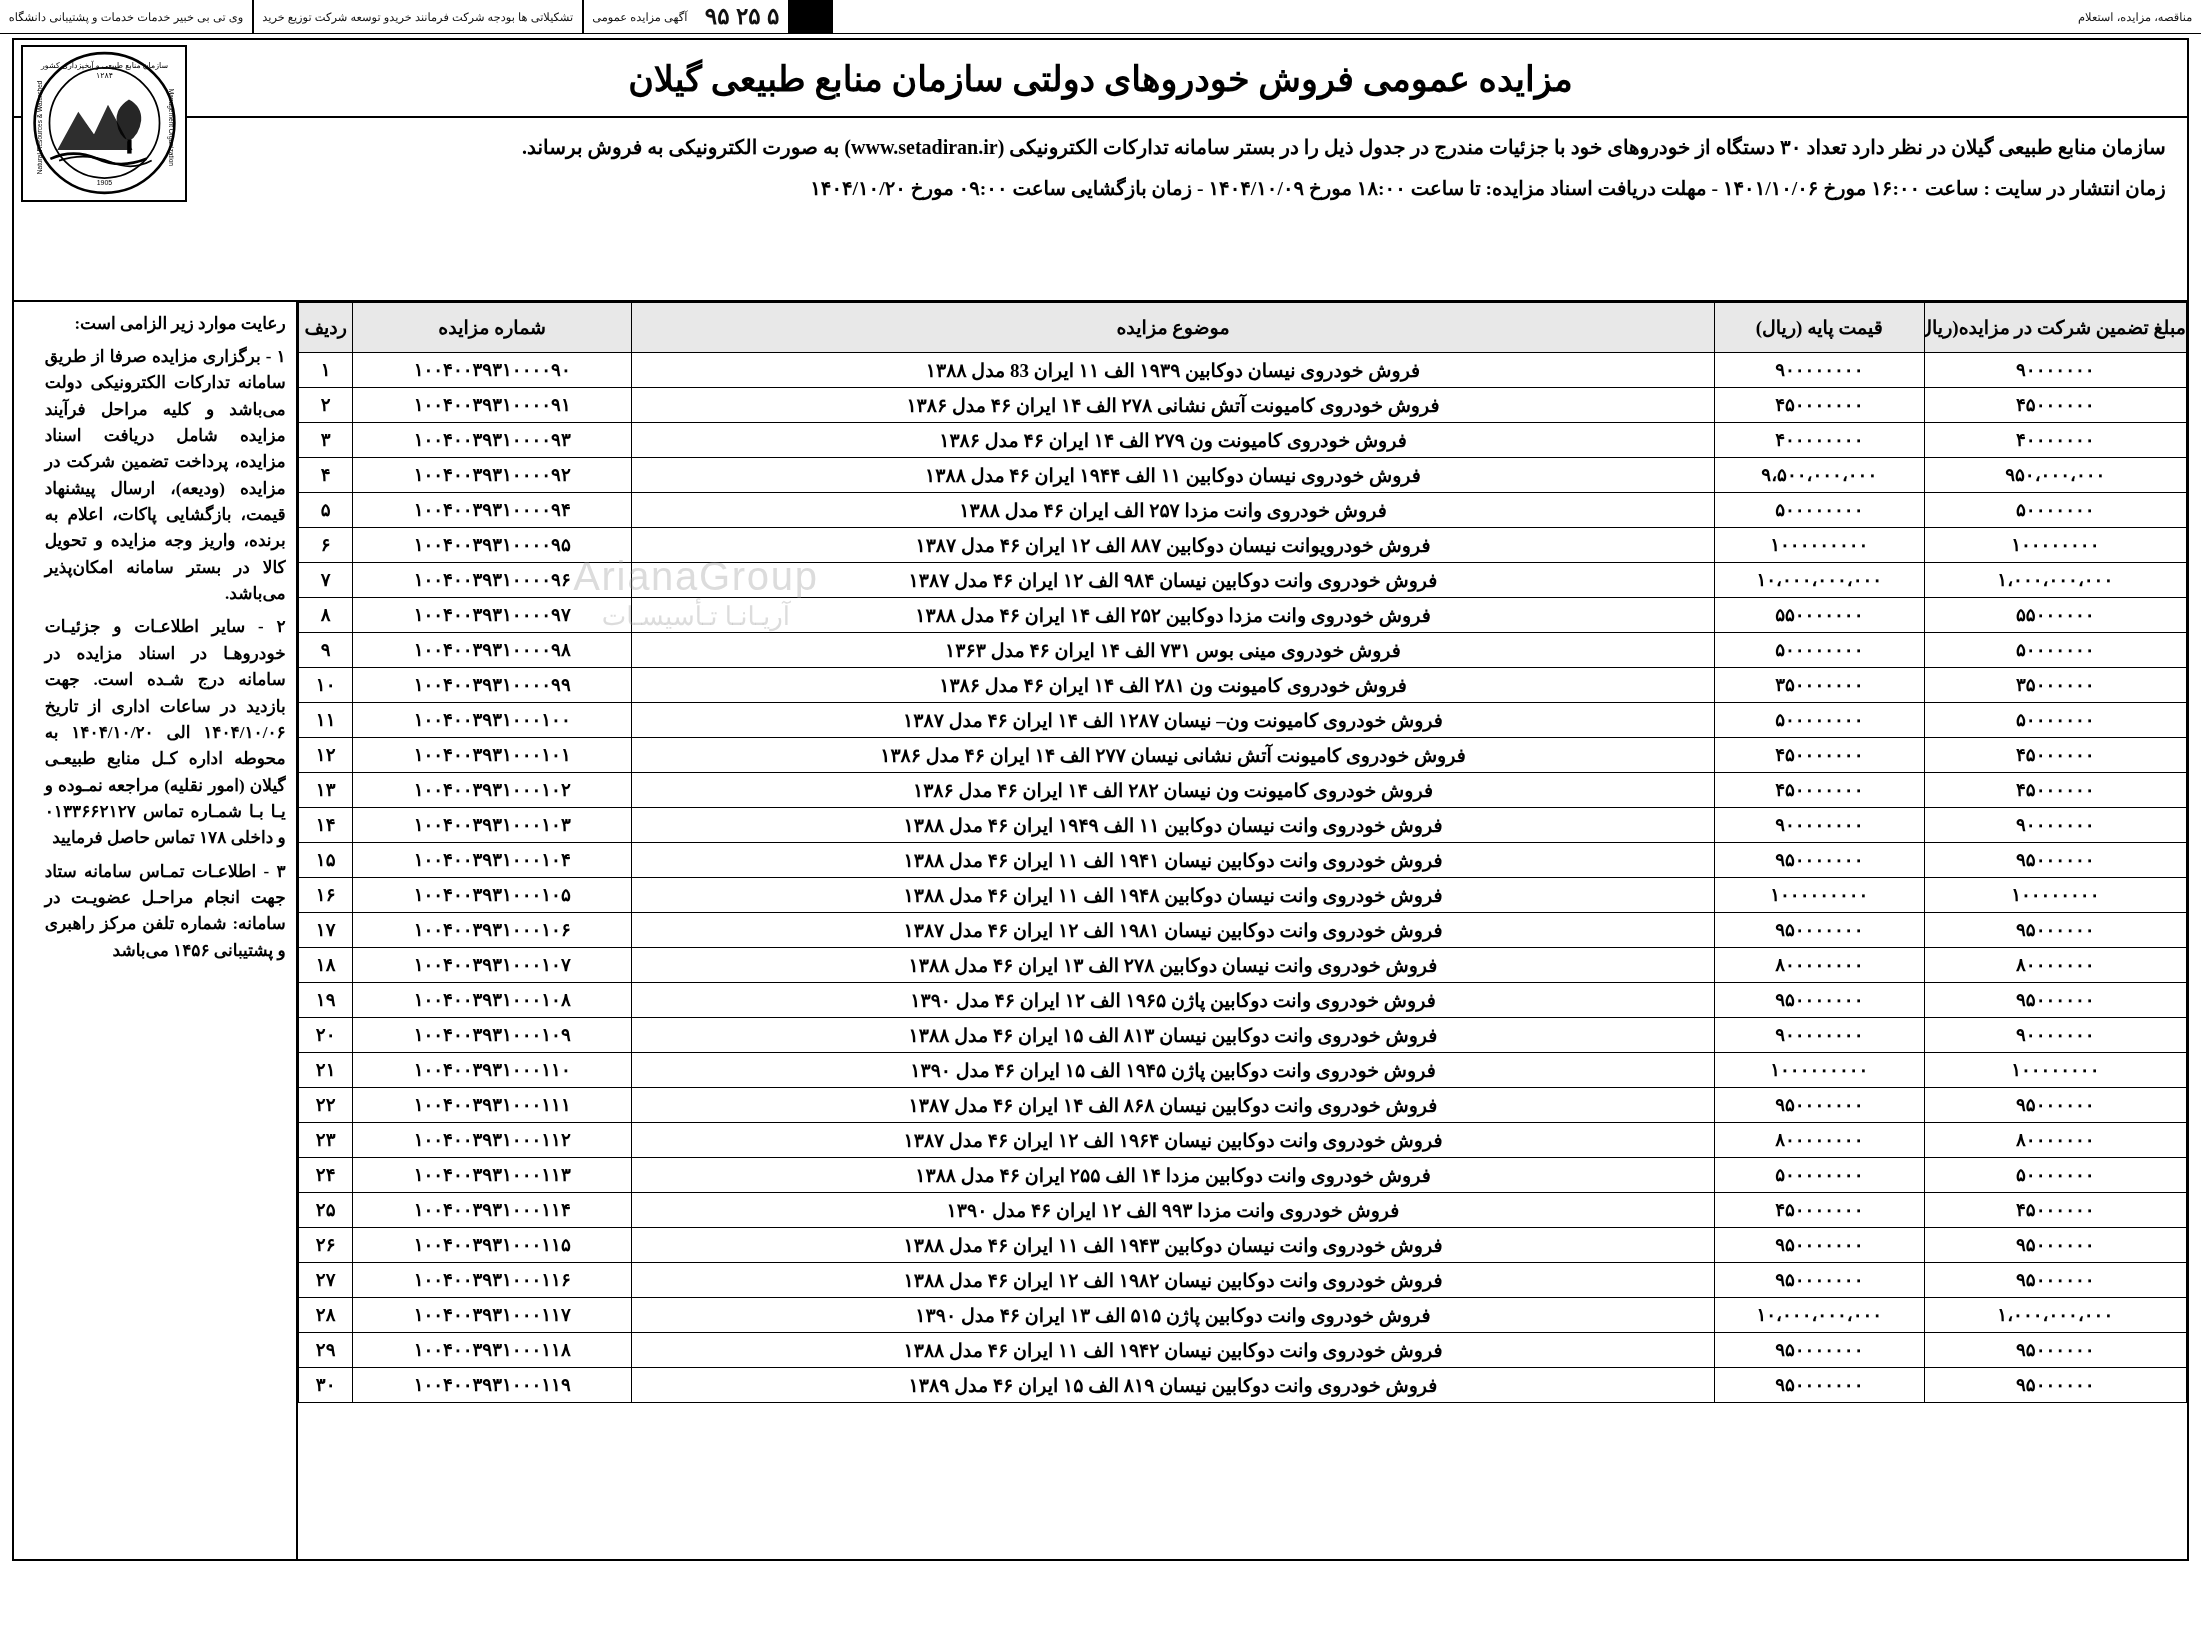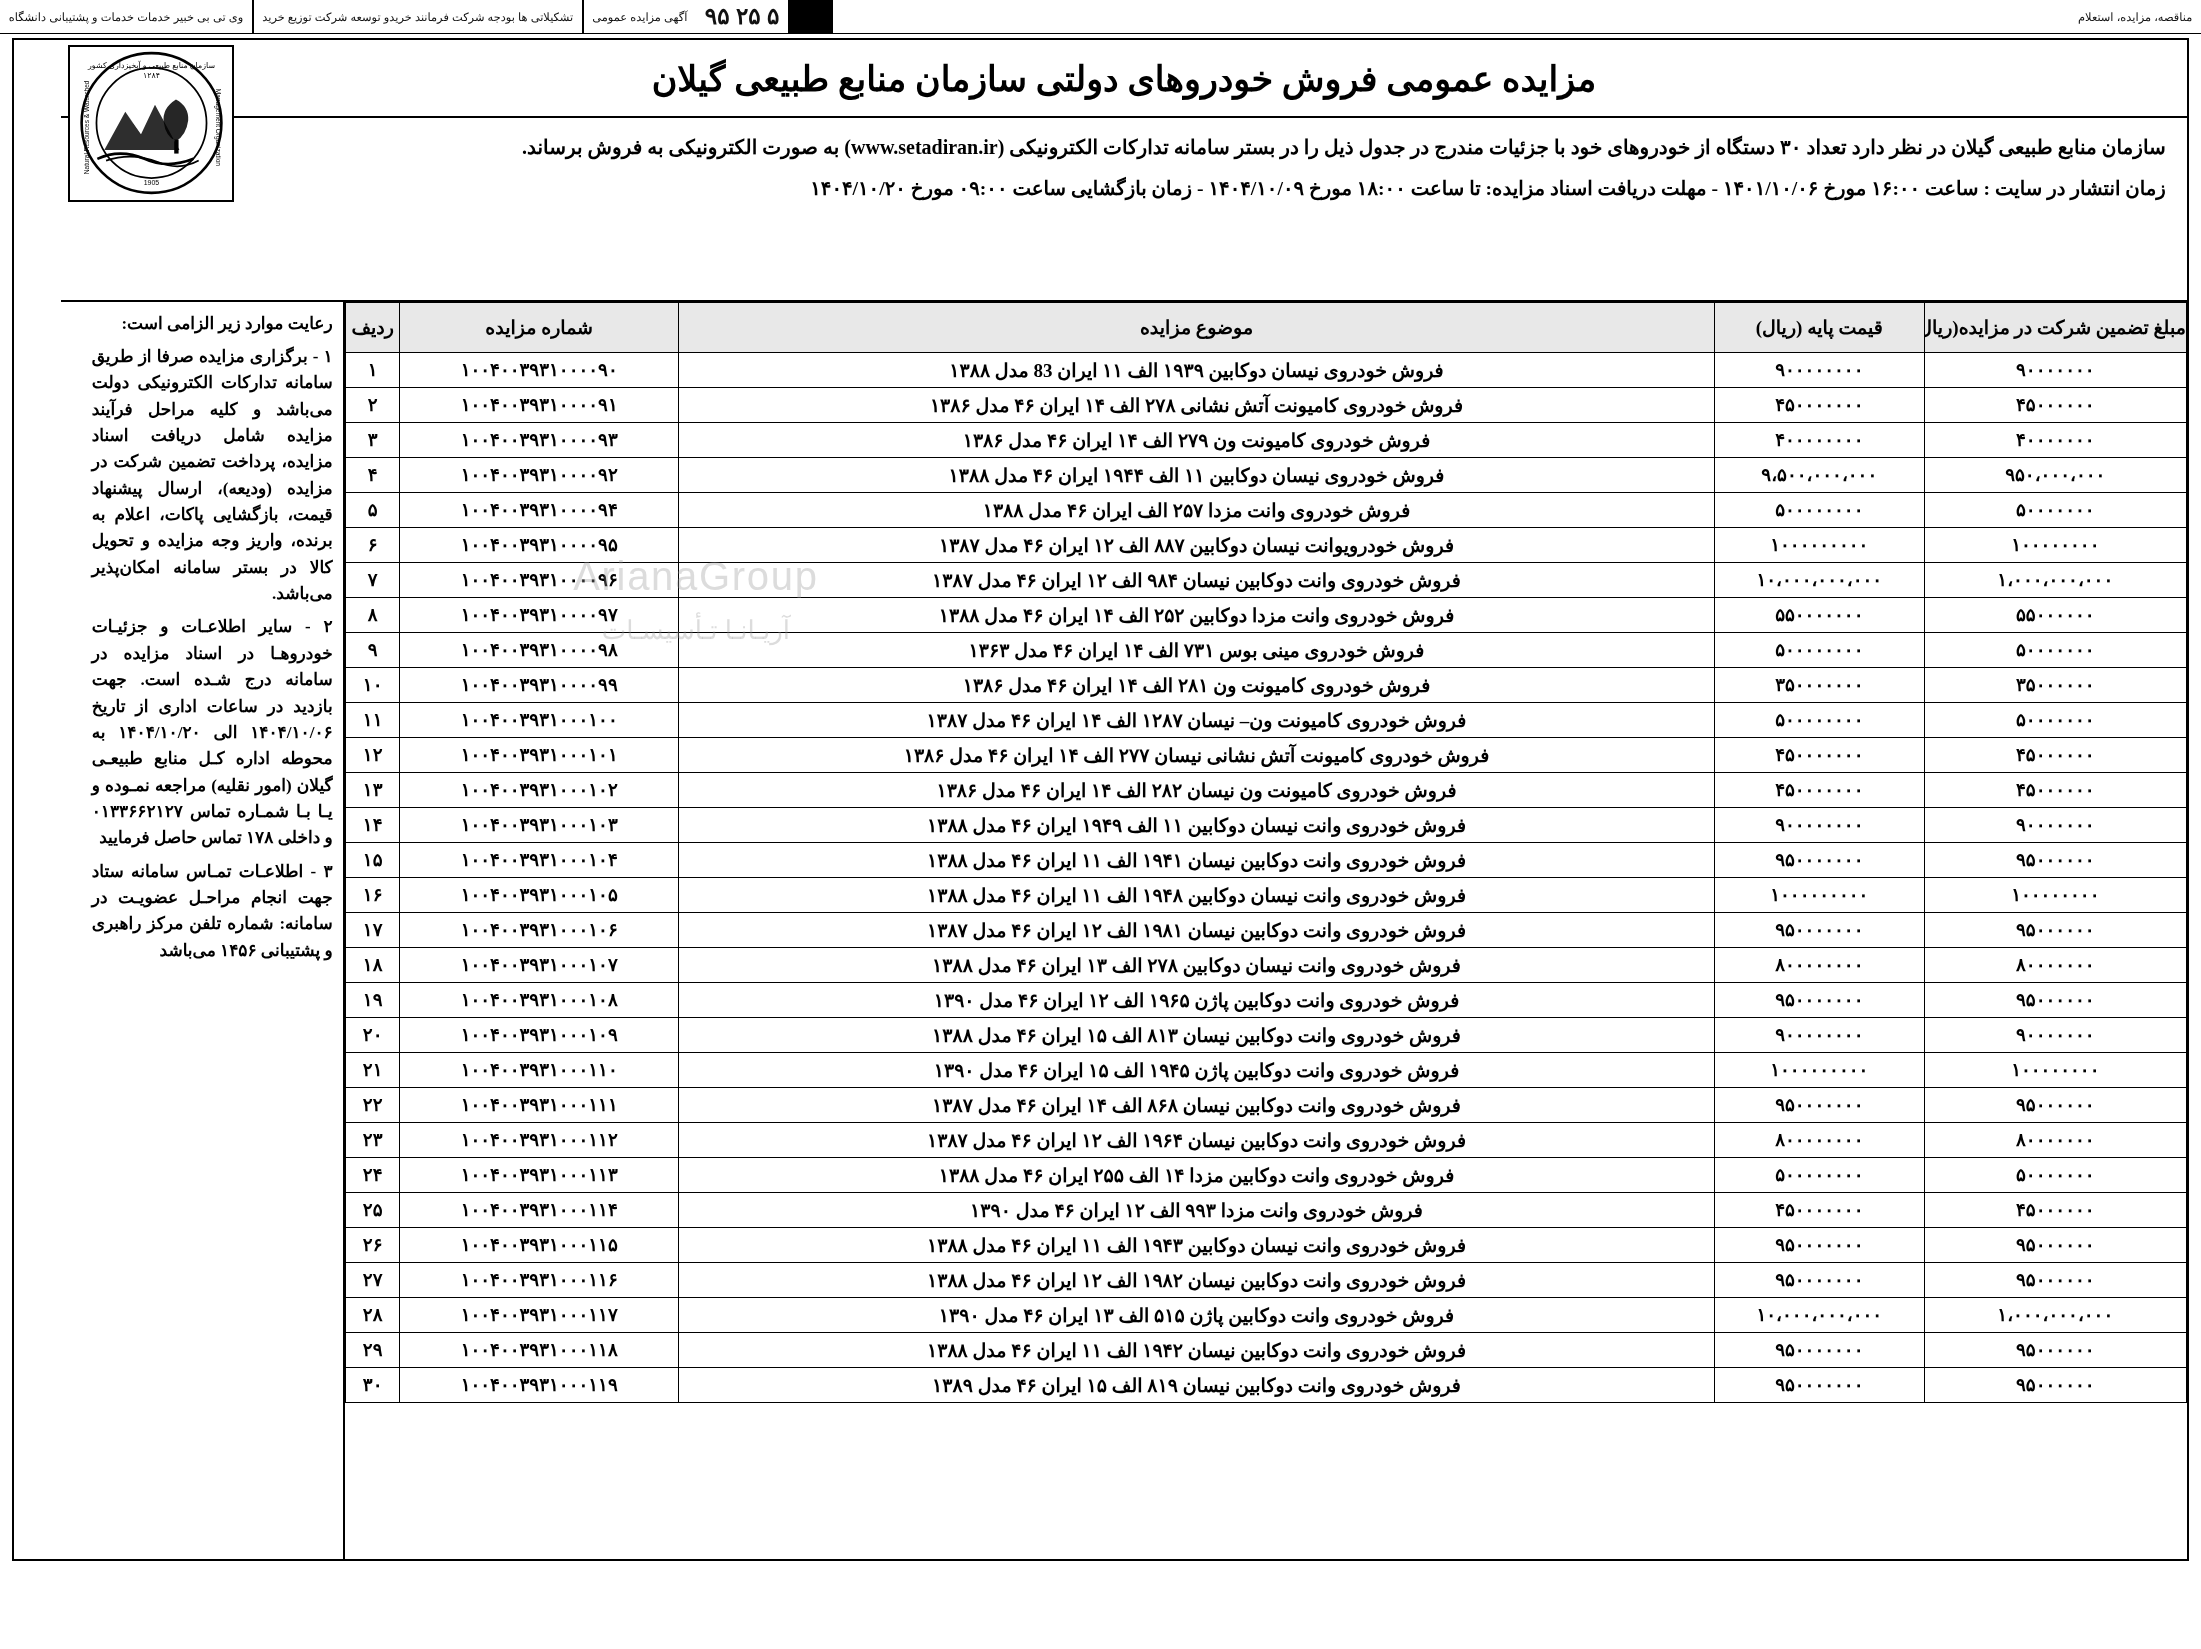--- a/index.html
+++ b/index.html
@@ -55,21 +55,20 @@
   }
   
   .frame {
     position: absolute;
     top: 38px;
     left: 12.2px;
     right: 12.2px;
     bottom: 7px;
     border: 2.6px solid #000;
     box-sizing: border-box;
-    padding-left: 47px;
   }
   
   .header {
     position: relative;
     border-bottom: 2.6px solid #000;
     height: 262px;
     box-sizing: border-box;
   }
   .logo-box {
     position: absolute;
@@ -168,21 +167,21 @@
     position: absolute;
     top: 514px;
     left: 559px;
     font-size: 40px;
     color: rgba(150,150,150,0.33);
     font-family: "Liberation Sans", sans-serif;
     pointer-events: none;
     transform: rotate(0deg);
     letter-spacing: 1.7px;
   }
-  .watermark .fa { font-size: 26px; display:block; text-align:center; margin-top:16px;}
+  .watermark .fa { font-size: 26px; display:block; text-align:center; margin-top:2px;}
 </style>
 </head>
 <body>
 
 <div class="page">
 
   <div class="top-strip">
     <div class="cell">وی تی بی خبیر خدمات خدمات و پشتیبانی دانشگاه</div>
     <div class="divider"></div>
     <div class="cell">تشکیلاتی ها بودجه شرکت فرمانند خریدو توسعه شرکت توزیع خرید</div>

